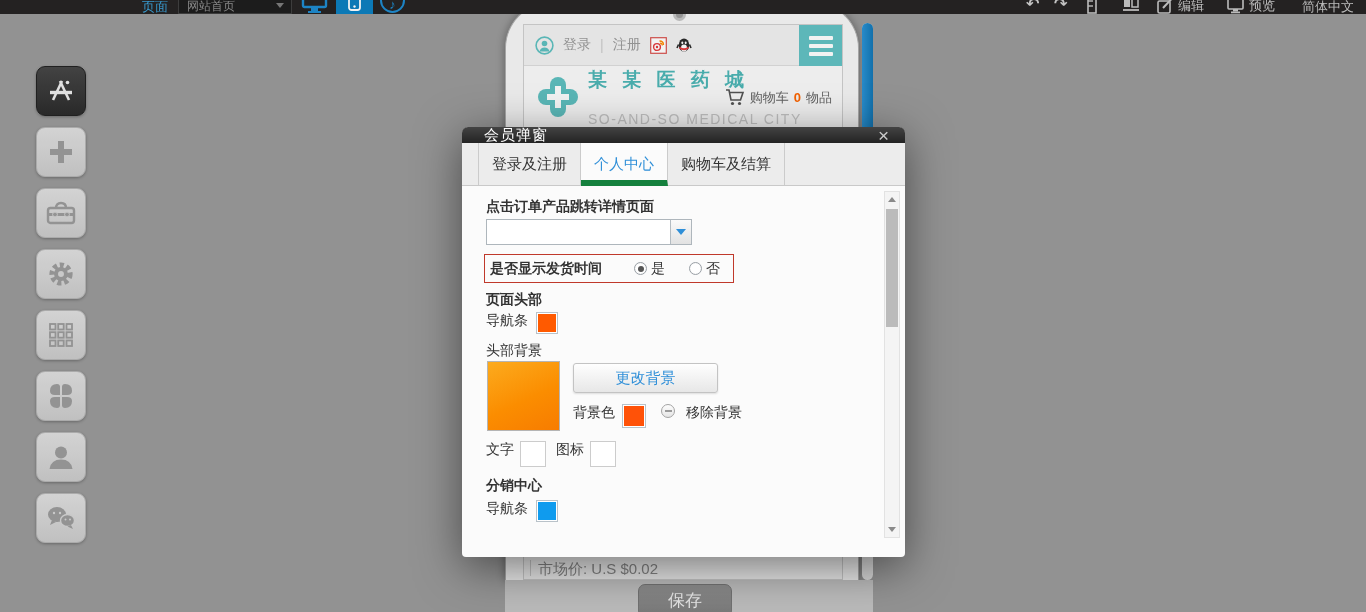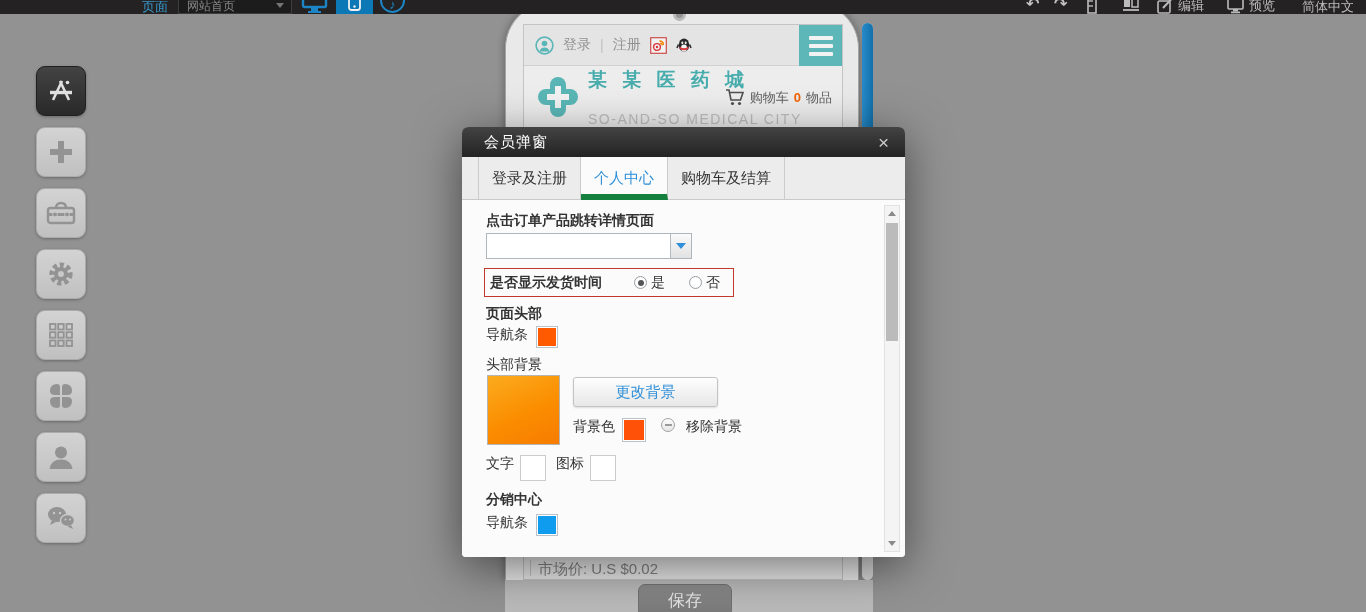--- a/index.html
+++ b/index.html
@@ -49,21 +49,21 @@
   .phone-scroll-thumb{position:absolute;left:0;top:0;width:11px;height:330px;border-radius:6px;background:linear-gradient(90deg,#2a93d5,#1477b5);}
 
   
   .save-strip{position:absolute;left:505px;top:580px;width:368px;height:32px;background:#c5c5c5;z-index:1;overflow:hidden;}
   .save-btn{position:absolute;left:133px;top:4px;width:94px;height:34px;border-radius:7px;background:linear-gradient(#949494,#7d7d7d);color:#f2f2f2;font-size:17px;text-align:center;line-height:32px;border:1px solid #787878;}
 
   .dim{position:absolute;inset:0;background:rgba(0,0,0,.05);z-index:3;pointer-events:none;}
 
   
   .modal{position:absolute;left:462px;top:127px;width:443px;height:430px;z-index:10;border-radius:7px 7px 4px 4px;box-shadow:0 10px 45px rgba(0,0,0,.5);background:#fbfbfb;}
-  .modal-header{height:30px;background:linear-gradient(#434343,#232323);border-radius:6px 6px 0 0;display:flex;align-items:center;padding:0 16px 0 22px;}
+  .modal-header{height:16px;background:linear-gradient(#434343,#232323);border-radius:6px 6px 0 0;display:flex;align-items:center;padding:0 16px 0 22px;}
   .modal-title{color:#fff;font-size:15px;letter-spacing:1px;}
   .modal-close{margin-left:auto;color:#c9c9c9;font-size:19px;line-height:19px;cursor:default;}
   .tabbar{height:43px;background:#ececec;border-bottom:1px solid #c9c9c9;display:flex;align-items:stretch;padding-left:16px;}
   .tab{font-size:15px;color:#333;line-height:42px;padding:0 13px;border-right:1px solid #cbcbcb;}
   .tab:first-child{border-left:1px solid #cbcbcb;}
   .tab.active{background:#fbfbfb;color:#2f8fd8;margin-bottom:-1px;border-bottom:6px solid #15803d;}
   .modal-body{position:relative;height:357px;background:#fbfbfb;overflow:hidden;border-radius:0 0 4px 4px;}
   .b-label{position:absolute;font-size:14px;color:#333;}
   .bold{font-weight:bold;}
   .row{position:absolute;display:flex;}

